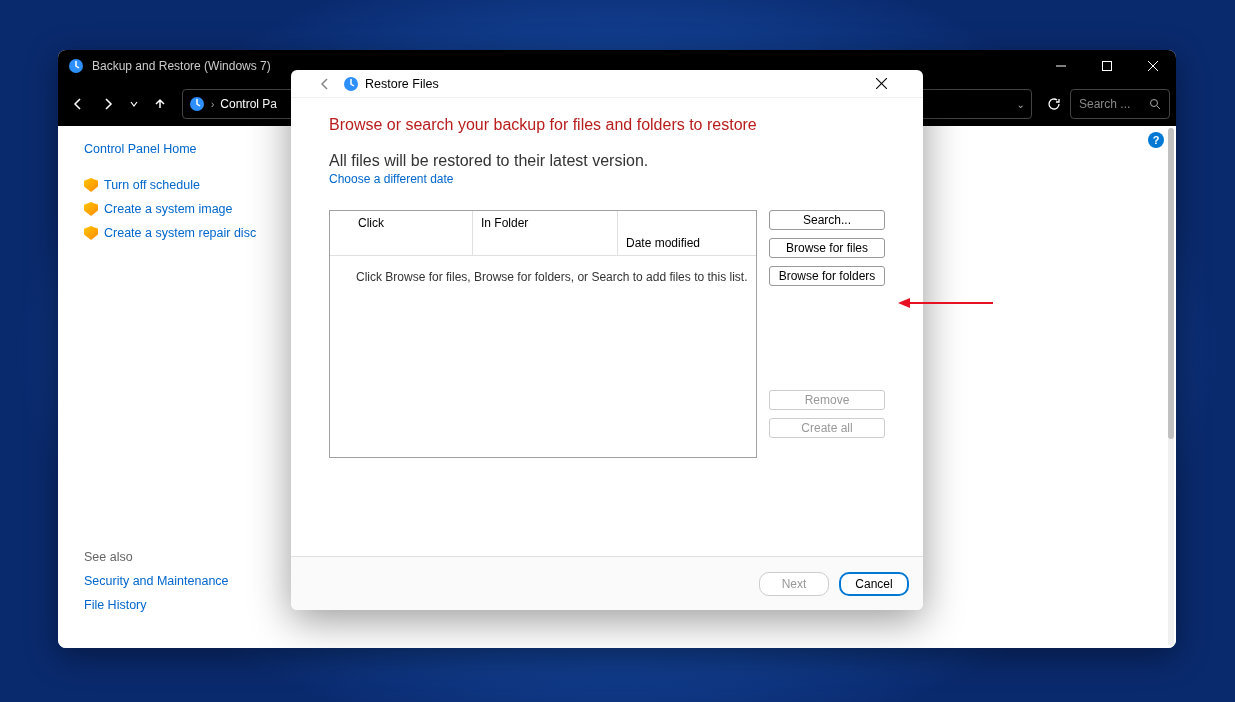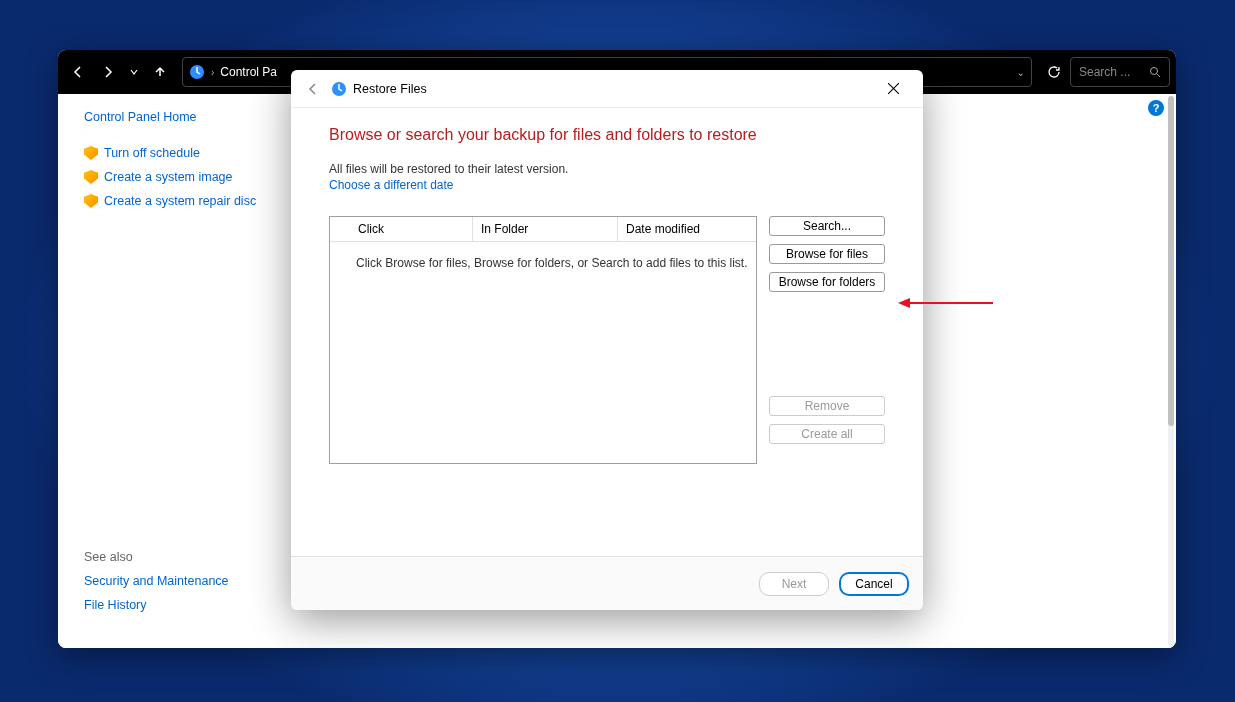--- a/index.html
+++ b/index.html
@@ -143,23 +143,23 @@
   position: absolute;
   left: 291px; top: 70px;
   width: 632px; height: 540px;
   background: #fff;
   border-radius: 6px;
   box-shadow: 0 10px 40px rgba(0,0,0,0.4);
   display: flex; flex-direction: column;
   overflow: hidden;
 }
 .dialog-header {
-  height: 38px;
+  height: 28px;
   display: flex; align-items: center;
-  padding: 0 10px;
+  padding: 0 22px;
   border-bottom: 1px solid #eee;
 }
 .dlg-back {
   width: 24px; height: 24px;
   display: flex; align-items: center; justify-content: center;
   color: #888;
   margin-right: 6px;
 }
 .dlg-icon {
   width: 16px; height: 16px; margin-right: 6px;
@@ -170,41 +170,41 @@
   width: 40px; height: 28px;
   display: flex; align-items: center; justify-content: center;
   font-size: 14px;
 }
 .dialog-body {
   flex: 1;
   padding: 18px 38px 12px 38px;
   display: flex; flex-direction: column;
 }
 .dlg-heading { color: #b91c1c; font-size: 16px; margin-bottom: 18px; }
-.dlg-info { font-size: 12px; color: #333; margin-bottom: 2px; }
+.dlg-info { font-size: 16px; color: #333; margin-bottom: 2px; }
 .dlg-link { font-size: 12px; color: #0066cc; margin-bottom: 24px; }
 
 .browse-row { display: flex; gap: 12px; }
 .file-list {
   width: 434px; height: 248px;
   border: 1px solid #a0a0a0;
   background: #fff;
 }
 .file-list-header {
   display: flex;
   border-bottom: 1px solid #e0e0e0;
   font-size: 12px;
 }
 .fl-col {
   padding: 5px 8px 5px 28px;
   border-right: 1px solid #e0e0e0;
 }
 .fl-col.c1 { width: 143px; }
 .fl-col.c2 { width: 145px; padding-left: 8px; }
-.fl-col.c3 { flex: 1; border-right: none; padding-left: 8px; }
+.fl-col.c3 { flex: 1; border-right: none; padding-left: 8px; margin-top: 20px; }
 .file-list-empty {
   padding: 14px 8px 8px 26px;
   font-size: 12px; color: #333;
 }
 
 .side-buttons { display: flex; flex-direction: column; gap: 8px; }
 .win-btn {
   width: 116px; height: 20px;
   border: 1px solid #999;
   border-radius: 3px;
@@ -244,20 +244,45 @@
 .restore-icon {
   width: 16px; height: 16px;
 }
 </style>
 </head>
 <body>
 
 <div class="desktop-bg"></div>
 
 <div class="main-window">
+  <div class="titlebar">
+    <svg class="icon restore-icon" viewBox="0 0 16 16">
+        <circle cx="8" cy="8" r="7" fill="#2e8fff"></circle>
+        <path d="M8 3v5l3 2" stroke="#fff" stroke-width="1.5" fill="none"></path>
+      </svg>
+    <span>Backup and Restore (Windows 7)</span>
+    <div class="window-controls">
+      <div>
+          <svg width="10" height="10" viewBox="0 0 10 10">
+            <line x1="0" y1="5" x2="10" y2="5" stroke="#fff"></line>
+          </svg>
+        </div>
+      <div>
+          <svg width="10" height="10" viewBox="0 0 10 10">
+            <rect x="0.5" y="0.5" width="9" height="9" fill="none" stroke="#fff"></rect>
+          </svg>
+        </div>
+      <div>
+          <svg width="10" height="10" viewBox="0 0 10 10">
+            <line x1="0" y1="0" x2="10" y2="10" stroke="#fff"></line>
+            <line x1="10" y1="0" x2="0" y2="10" stroke="#fff"></line>
+          </svg>
+        </div>
+    </div>
+  </div>
 
   <div class="navbar">
     <div class="nav-btn">
         <svg width="14" height="14" viewBox="0 0 14 14">
           <path d="M9 2L4 7l5 5" stroke="#fff" stroke-width="1.5" fill="none"></path>
         </svg>
       </div>
     <div class="nav-btn">
         <svg width="14" height="14" viewBox="0 0 14 14">
           <path d="M5 2l5 5-5 5" stroke="#fff" stroke-width="1.5" fill="none"></path>

